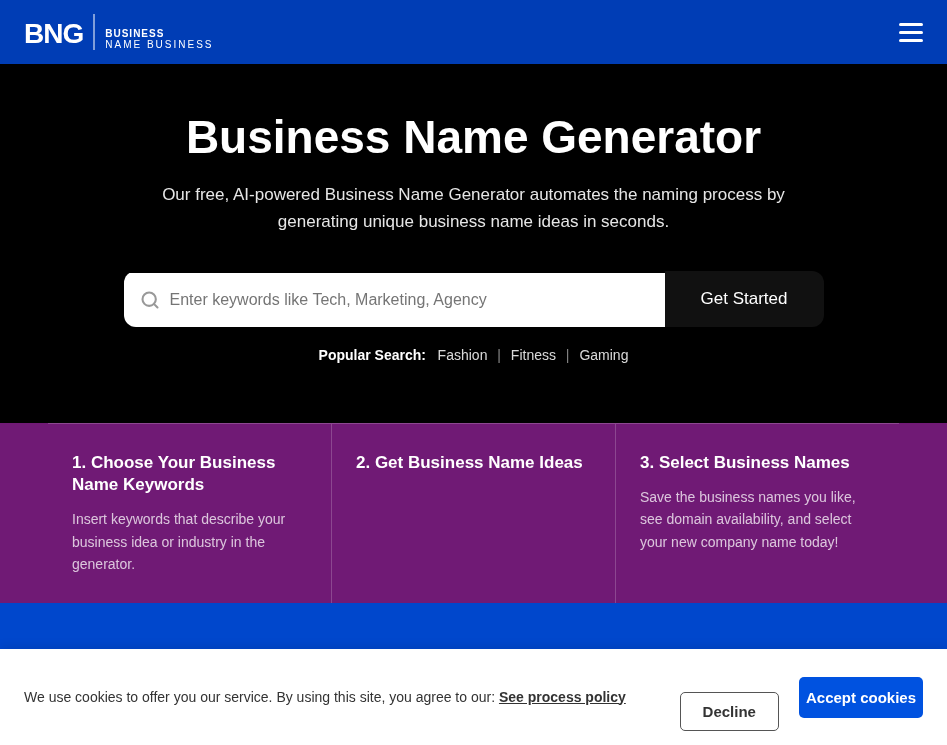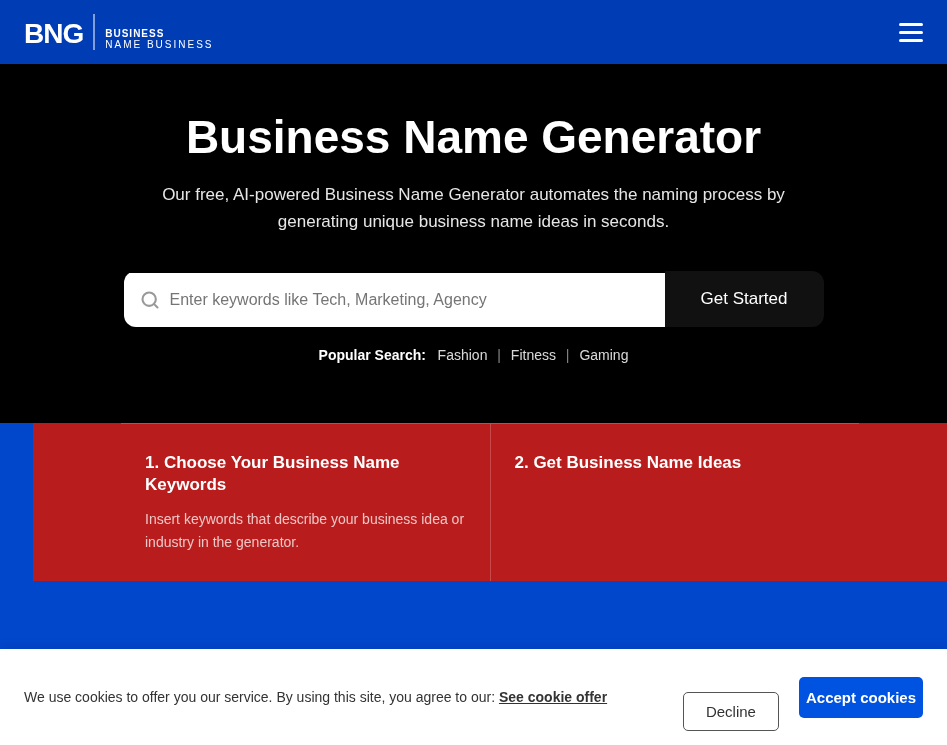--- a/index.html
+++ b/index.html
@@ -148,24 +148,23 @@
       text-decoration: none;
       text-align: center;
     }
     .popular-divider {
       color: rgba(255,255,255,0.5);
       margin: 0 6px;
     }
 
     
     .features-section {
-      background: #b91c1c;
-      display: flex;
-      padding: 0 88px 0;
-      margin-left: 33px;
+      background: #701a75;
+      display: flex;
+      padding: 0 48px 0;
     }
     .feature-col {
       flex: 1;
       padding: 28px 24px;
       border-top: 1px solid rgba(255,255,255,0.2);
     }
     .feature-col:not(:last-child) {
       border-right: 1px solid rgba(255,255,255,0.2);
     }
     .feature-title {
@@ -210,21 +209,21 @@
     }
     .cookie-decline {
       background: white;
       border: 1.5px solid #555;
       color: #333;
       padding: 10px 22px;
       font-size: 15px;
       border-radius: 5px;
       cursor: pointer;
       white-space: nowrap;
-      font-weight: 400;
+      font-weight: 700;
       margin-top: 29px;
     }
     .cookie-accept {
       background: #0052E0;
       border: none;
       color: white;
       padding: 12px 7px;
       font-size: 15px;
       border-radius: 5px;
       cursor: pointer;
@@ -278,22 +277,26 @@
 </section>
 
 <section class="features-section">
   <div class="feature-col">
     <div class="feature-title">1. Choose Your Business Name Keywords</div>
     <div class="feature-desc">Insert keywords that describe your business idea or industry in the generator.</div>
   </div>
   <div class="feature-col">
     <div class="feature-title">2. Get Business Name Ideas</div>
   </div>
+  <div class="feature-col">
+    <div class="feature-title">3. Select Business Names</div>
+    <div class="feature-desc">Save the business names you like, see domain availability, and select your new company name today!</div>
+  </div>
 </section>
 
 <div class="cookie-banner">
   <p class="cookie-text">
     <span>We use cookies to offer you our service. By using this site, you agree to our:</span>
-    <a>See cookie offer</a>
+    <a>See process policy</a>
   </p>
   <button class="cookie-decline">Decline</button>
   <button class="cookie-accept">Accept cookies</button>
 </div>
 
 </body></html>

